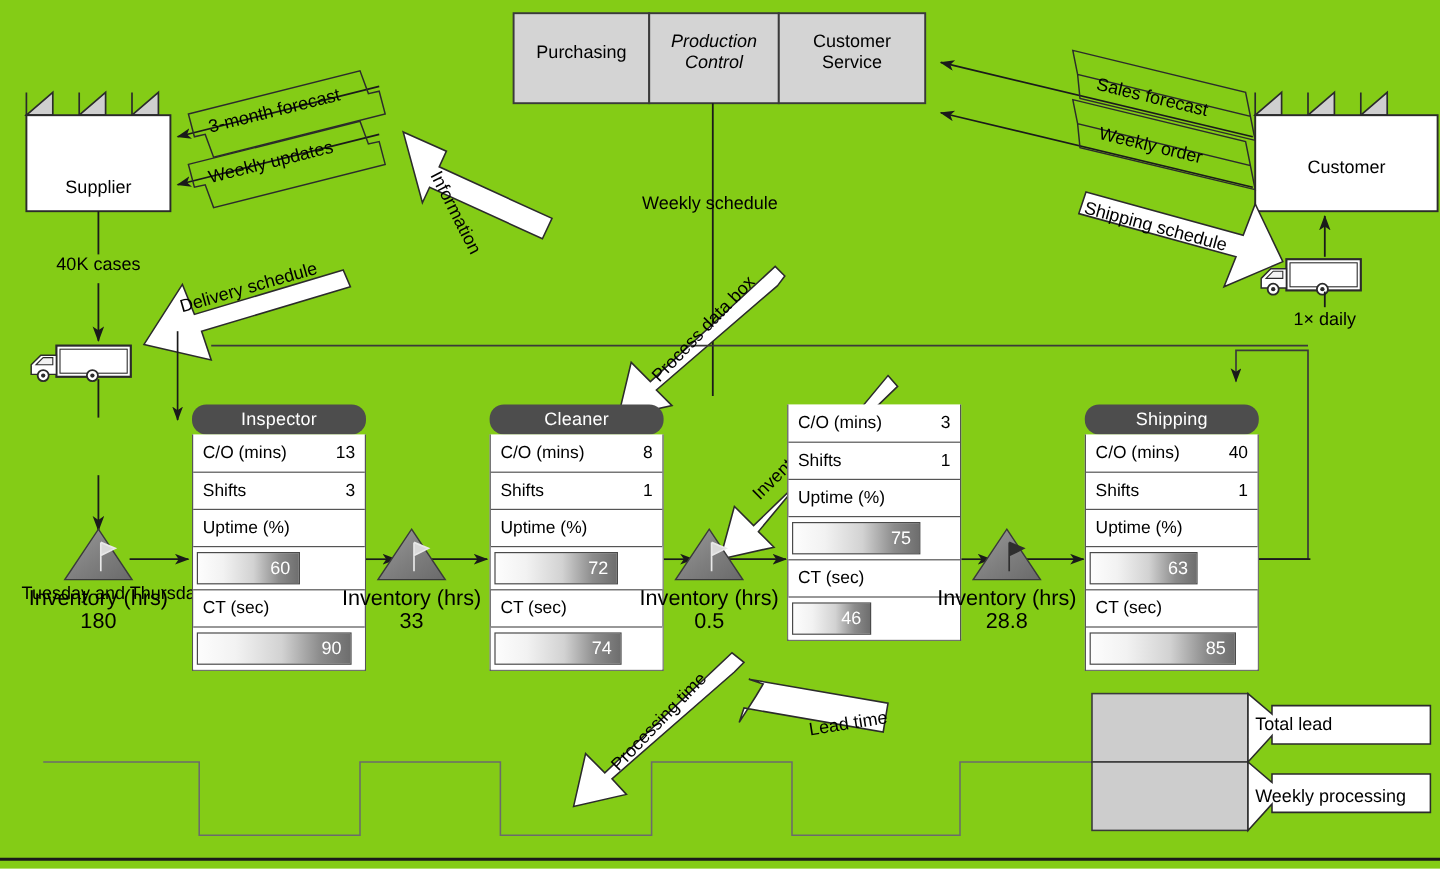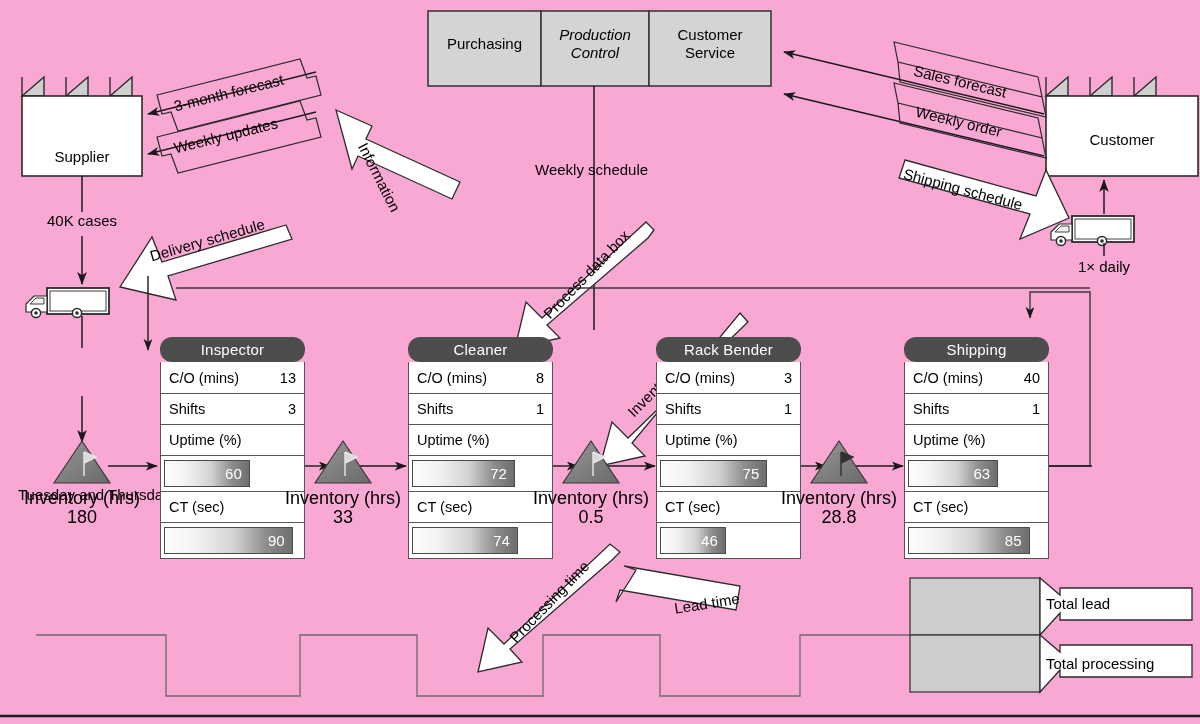--- a/index.html
+++ b/index.html
@@ -1,18 +1,18 @@
 <!DOCTYPE html>
 <html><head>
 <meta charset="utf-8">
 <title>Value Stream Map</title>
 <style>
   html,body{margin:0;padding:0;background:#fff;}
   body{font-family:"Liberation Sans",sans-serif;}
-  #stage{position:relative;width:1200px;height:724px;background:#f9a8d4;overflow:hidden;}
+  #stage{position:relative;width:1200px;height:724px;background:#84cc16;overflow:hidden;}
   #vsm{position:absolute;left:0;top:0;width:1200px;height:724px;}
   .lbl{position:absolute;font-size:15px;color:#000;white-space:nowrap;line-height:1.18;}
   .lbl.c{text-align:center;}
   
   .pbox{position:absolute;width:145px;}
   .pbox .ptitle{height:25px;background:#4d4d4d;color:#fff;font-size:15px;display:flex;
     align-items:center;justify-content:center;letter-spacing:.2px;border-radius:12px;}
   .pbox .ptable{border:1px solid #555;border-top:none;background:#fff;}
   .prow{height:31px;border-top:1px solid #555;display:flex;align-items:center;
     justify-content:space-between;padding:0 8px;font-size:14.5px;box-sizing:border-box;}
@@ -211,21 +211,21 @@
   <div class="banner" style="left:906px;top:165px;transform:rotate(15deg);">Shipping schedule</div>
   <div class="banner" style="left:148px;top:248px;transform:rotate(-16deg);">Delivery schedule</div>
   <div class="lbl" style="left:535px;top:161px;">Weekly schedule</div>
 
   <div class="banner" style="left:370px;top:140px;transform:rotate(63deg);">Information</div>
   <div class="banner" style="left:540px;top:310px;transform:rotate(-46deg);">Process data box</div>
   <div class="banner" style="left:624px;top:408px;transform:rotate(-45deg);">Inventory (WIP)</div>
   <div class="banner" style="left:506px;top:634px;transform:rotate(-46deg);">Processing time</div>
   <div class="banner" style="left:673px;top:600px;transform:rotate(-9deg);">Lead time</div>
   <div class="lbl" style="left:1046px;top:595px;">Total lead</div>
-  <div class="lbl" style="left:1046px;top:655px;">Total processing</div>
+  <div class="lbl" style="left:1046px;top:655px;">Weekly processing</div>
 
   <div class="lbl c" style="left:22px;top:212px;width:120px;">40K cases</div>
   <div class="lbl c" style="left:18px;top:486px;width:130px;">Tuesday and Thursday</div>
   <div class="lbl c" style="left:1054px;top:258px;width:100px;">1× daily</div>
 
   <div class="pbox" style="left:160px;top:337px;">
     <div class="ptitle">Inspector</div>
     <div class="ptable">
       <div class="prow">
         <span>C/O (mins)</span>
@@ -270,21 +270,20 @@
       <div class="prow lblonly">
         <span>CT (sec)</span>
       </div>
       <div class="barrow">
         <div class="bar" style="width:74%;">74</div>
       </div>
     </div>
   </div>
 
   <div class="pbox" style="left:656px;top:337px;">
-    <div class="ptitle">Rack Bender</div>
     <div class="ptable">
       <div class="prow">
         <span>C/O (mins)</span>
         <span>3</span>
       </div>
       <div class="prow">
         <span>Shifts</span>
         <span>1</span>
       </div>
       <div class="prow lblonly">

